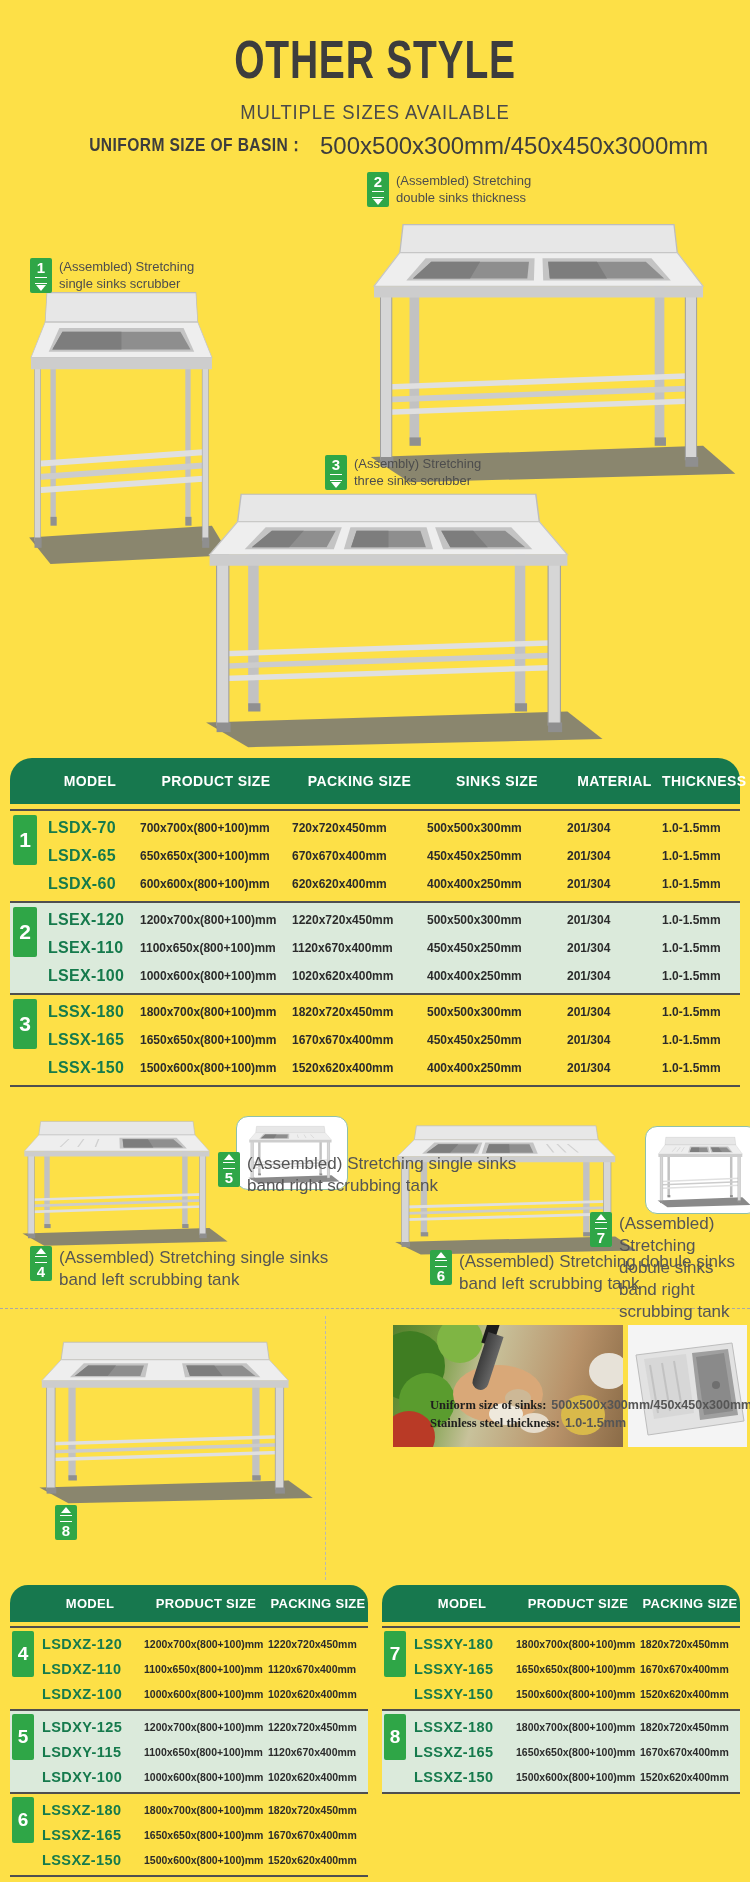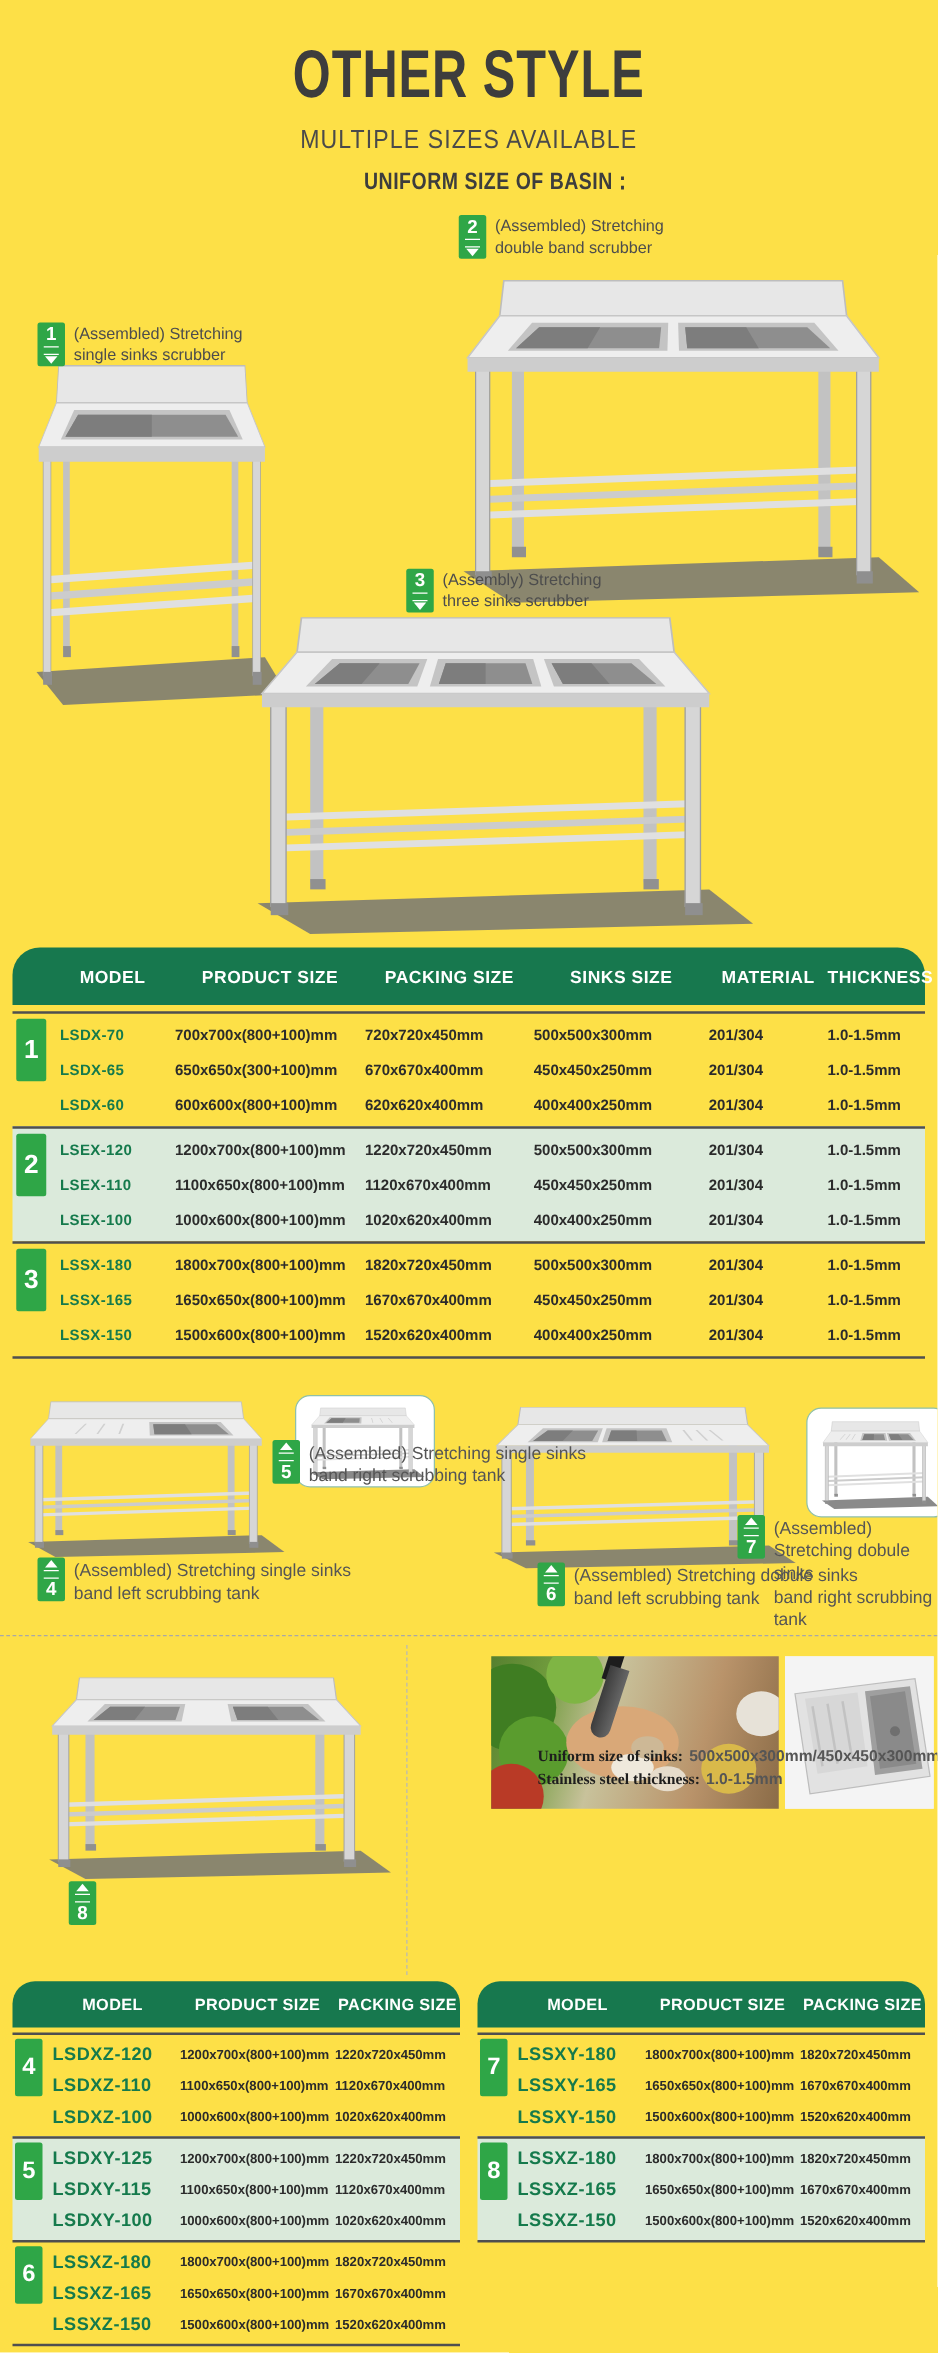--- a/index.html
+++ b/index.html
@@ -21,36 +21,36 @@
   .thumbbox{position:absolute;border:1px solid #8fc0a9;border-radius:12px;padding:5px;background:#fff;}
 
   
   .callout{position:absolute;display:flex;gap:7px;align-items:flex-start;z-index:5;}
   .badge{width:22px;background:#2fa647;border-radius:2px;display:flex;flex-direction:column;
          align-items:center;padding:2px 0;flex:0 0 auto;}
   .badge .num{color:#fff;font-weight:700;font-size:15px;line-height:15px;}
   .bars{width:12px;height:5px;border-top:1.6px solid #fff;border-bottom:1.6px solid #fff;margin:1.5px 0;}
   .tri-dn{width:0;height:0;border-left:5px solid transparent;border-right:5px solid transparent;border-top:6px solid #fff;}
   .tri-up{width:0;height:0;border-left:5px solid transparent;border-right:5px solid transparent;border-bottom:6px solid #fff;}
-  .ctxt{font-size:14px;color:#555;line-height:1.3;padding-top:1px;}
+  .ctxt{font-size:17px;color:#555;line-height:1.3;padding-top:1px;}
   .big .ctxt{font-size:13px;color:#4d4d4d;}
 
   
   .mtable{position:absolute;left:10px;top:758px;width:730px;}
   .mhead{background:#17784e;border-radius:22px 22px 0 0;height:46px;display:grid;
          grid-template-columns:30px 100px 152px 135px 140px 95px 78px;align-items:center;}
   .mhead span{color:#fff;font-weight:700;font-size:14px;letter-spacing:.4px;text-align:center;}
   .tline{height:2px;background:#4f4f4f;margin-top:5px;}
   .tbody .tgroup{position:relative;padding:3px 0;}
   .tbody .tgroup.shaded{background:#dbeadb;}
   .tbody .tgroup + .tgroup{border-top:2px solid #4f4f4f;}
   .tbody{border-bottom:2px solid #4f4f4f;}
   .trow{display:grid;grid-template-columns:30px 100px 152px 135px 140px 95px 78px;height:28px;align-items:center;}
   .c{font-size:12px;font-weight:700;color:#2b2b2b;}
-  .c.model{font-size:12px;font-weight:700;color:#157a4c;letter-spacing:.3px;padding-left:8px;}
+  .c.model{font-size:16px;font-weight:700;color:#157a4c;letter-spacing:.3px;padding-left:8px;}
   .gbadge{position:absolute;left:3px;top:4px;width:24px;height:50px;background:#2fa647;border-radius:2px;
           color:#fff;font-weight:700;font-size:21px;display:flex;align-items:center;justify-content:center;}
 
   
   .hr-dash{position:absolute;left:0;top:1308px;width:750px;border-top:1px dashed #a8a8a8;}
   .vr-dash{position:absolute;left:325px;top:1316px;height:264px;border-left:1px dashed #b8b8b8;}
 
   
   .photo{position:absolute;left:393px;top:1325px;width:230px;height:122px;overflow:hidden;
          background:linear-gradient(105deg,#56802f 0%,#6f9a3c 18%,#c8c29b 40%,#b9936a 70%,#a9induced 0);
@@ -80,20 +80,21 @@
 </head>
 <body>
 
 <div class="page">
 
   <div class="hdr">
     <h1 class="title">OTHER STYLE</h1>
     <div class="subtitle">MULTIPLE SIZES AVAILABLE</div>
     <div class="basinline">
       <span class="basinlabel">UNIFORM SIZE OF BASIN：</span>
+      <span class="basinvalue">500x500x300mm/450x450x3000mm</span>
     </div>
   </div>
 
   <div class="shot" style="left:15px;top:272px;width:220px;height:295px;"><svg viewBox="0 0 248 200" width="100%" height="100%" preserveAspectRatio="none">
         <polygon points="16,180 222,172 242,192 40,198" fill="#767676" opacity="0.85"></polygon>
         <rect x="40" y="52" width="6" height="116" fill="#c2c2c2"></rect>
         <rect x="192" y="52" width="6" height="116" fill="#c2c2c2"></rect>
         <rect x="40" y="166" width="7" height="6" fill="#909090"></rect>
         <rect x="192" y="166" width="7" height="6" fill="#909090"></rect>
         <polygon points="26,128 216,120 216,124 26,132" fill="#e0e0e0"></polygon>
@@ -172,21 +173,21 @@
     </div>
   </div>
   <div class="callout big" style="left:367px;top:172px;">
     <div class="badge">
       <span class="num">2</span>
       <span class="bars"></span>
         <span class="tri-dn"></span>
     </div>
     <div class="ctxt">
       <div>(Assembled) Stretching</div>
-      <div>double band scrubber</div>
+      <div>double sinks thickness</div>
     </div>
   </div>
   <div class="callout big" style="left:325px;top:455px;">
     <div class="badge">
       <span class="num">3</span>
       <span class="bars"></span>
         <span class="tri-dn"></span>
     </div>
     <div class="ctxt">
       <div>(Assembly) Stretching</div>

